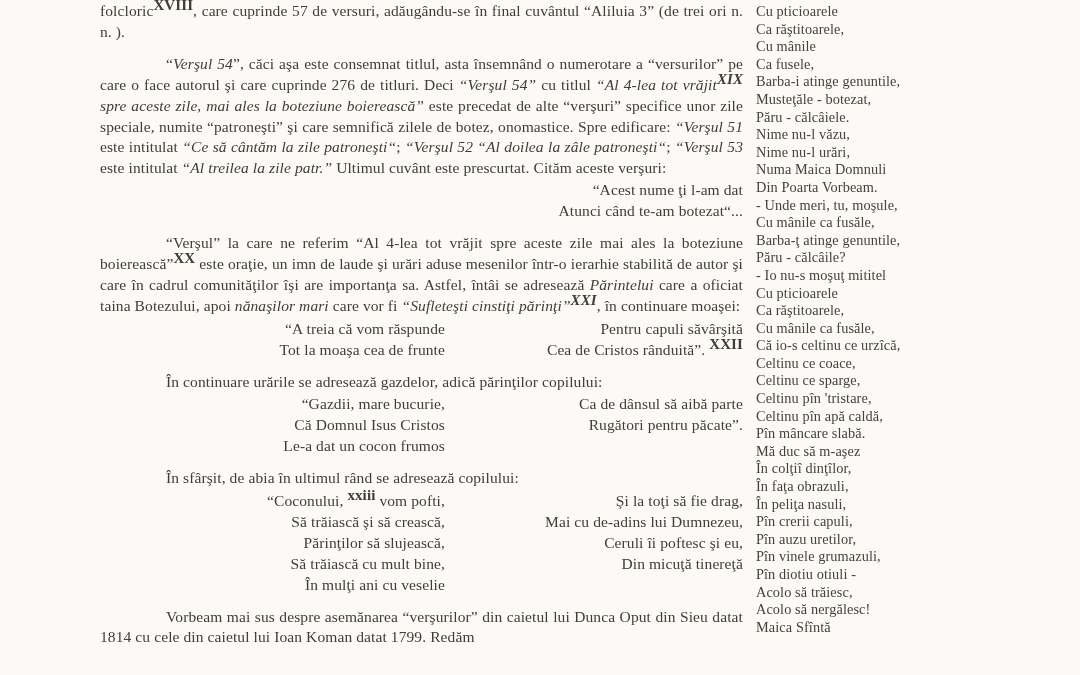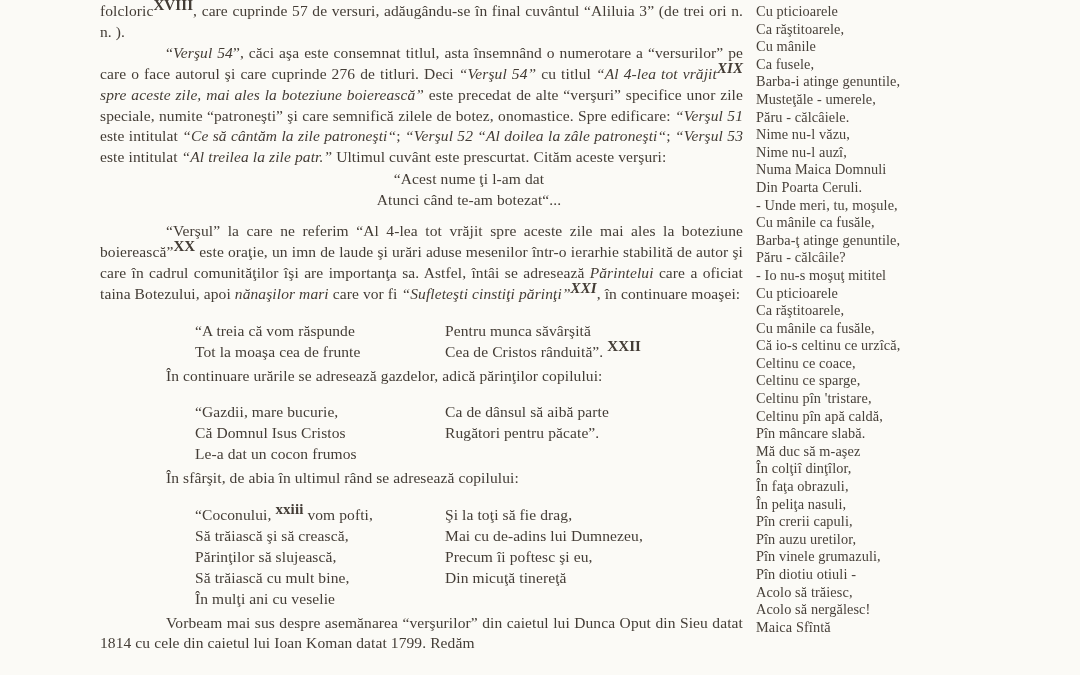--- a/index.html
+++ b/index.html
@@ -7,23 +7,23 @@
     position:relative; width:1080px; height:675px;
     overflow:hidden; background:#fbfaf6;
     font-family:"Liberation Serif", serif;
   }
   .main-col {
     position:absolute; left:100px; top:1px; width:643px;
     font-size:15.5px; line-height:20.9px; color:#433c35;
     text-align:justify; letter-spacing:0.1px;
   }
   .para { margin:0; }
-  .indent { text-indent:66px; }
-  .quote-block { margin:1px 0 10px 95px; text-align:center; }
-  .verse-pair { display:flex; margin:16px 0 3px 95px; text-align:left; }
+  .indent { text-indent:66px;margin-top:11px; }
+  .quote-block { margin:1px 0 10px 95px; text-align:right; }
+  .verse-pair { display:flex; margin:2px 0 3px 95px; text-align:right; }
   .verse-left { width:250px; flex:none; }
   .verse-right { flex:1; }
   .right-col {
     position:absolute; left:756px; top:3px; width:322px;
     font-size:14.3px; line-height:17.6px; color:#48413a;
     letter-spacing:0.1px;
   }
   sup { font-size:15px; line-height:0; vertical-align:super;font-weight:bold; }
   .it { font-style:italic; }
   .vline { white-space:nowrap; }
@@ -40,21 +40,21 @@
         <div class="vline">“Acest nume ţi l-am dat</div>
         <div class="vline">Atunci când te-am botezat“...</div>
       </div>
     <p class="para indent"><span>“Verşul” la care ne referim “Al 4-lea tot vrăjit spre aceste zile mai ales la boteziune boierească”</span><sup>XX</sup><span> este oraţie, un imn de laude şi urări aduse mesenilor într-o ierarhie stabilită de autor şi care în cadrul comunităţilor îşi are importanţa sa. Astfel, întâi se adresează </span><span class="it">Părintelui</span><span> care a oficiat taina Botezului, apoi </span><span class="it">nănaşilor mari</span><span> care vor fi </span><span class="it">“Sufleteşti cinstiţi părinţi”</span><sup class="it">XXI</sup><span>, în continuare moaşei:</span></p>
     <div class="verse-pair">
       <div class="verse-left">
           <div class="vline">“A treia că vom răspunde</div>
           <div class="vline">Tot la moaşa cea de frunte</div>
         </div>
       <div class="verse-right">
-          <div class="vline">Pentru munca săvârşită</div>
+          <div class="vline">Pentru capuli săvârşită</div>
           <div class="vline"><span>Cea de Cristos rânduită”. </span><sup>XXII</sup></div>
         </div>
     </div>
     <p class="para indent"><span>În continuare urările se adresează gazdelor, adică părinţilor copilului:</span></p>
     <div class="verse-pair">
       <div class="verse-left">
           <div class="vline">“Gazdii, mare bucurie,</div>
           <div class="vline">Că Domnul Isus Cristos</div>
           <div class="vline">Le-a dat un cocon frumos</div>
         </div>
@@ -68,39 +68,39 @@
       <div class="verse-left">
           <div class="vline"><span>“Coconului, </span><sup>xxiii</sup><span> vom pofti,</span></div>
           <div class="vline">Să trăiască şi să crească,</div>
           <div class="vline">Părinţilor să slujească,</div>
           <div class="vline">Să trăiască cu mult bine,</div>
           <div class="vline">În mulţi ani cu veselie</div>
         </div>
       <div class="verse-right">
           <div class="vline">Şi la toţi să fie drag,</div>
           <div class="vline">Mai cu de-adins lui Dumnezeu,</div>
-          <div class="vline">Precum îi poftesc şi eu,</div>
+          <div class="vline">Ceruli îi poftesc şi eu,</div>
           <div class="vline">Din micuţă tinereţă</div>
         </div>
     </div>
     <p class="para indent"><span>Vorbeam mai sus despre asemănarea “verşurilor” din caietul lui Dunca Oput din Sieu datat 1814 cu cele din caietul lui Ioan Koman datat 1799. Redăm</span></p>
   </div>
 
   <div class="right-col">
       <div class="vline">Cu pticioarele</div>
       <div class="vline">Ca răştitoarele,</div>
       <div class="vline">Cu mânile</div>
       <div class="vline">Ca fusele,</div>
       <div class="vline">Barba-i atinge genuntile,</div>
-      <div class="vline">Musteţăle - umerele,</div>
+      <div class="vline">Musteţăle - botezat,</div>
       <div class="vline">Păru - călcâiele.</div>
       <div class="vline">Nime nu-l văzu,</div>
-      <div class="vline">Nime nu-l auzî,</div>
+      <div class="vline">Nime nu-l urări,</div>
       <div class="vline">Numa Maica Domnuli</div>
-      <div class="vline">Din Poarta Ceruli.</div>
+      <div class="vline">Din Poarta Vorbeam.</div>
       <div class="vline">- Unde meri, tu, moşule,</div>
       <div class="vline">Cu mânile ca fusăle,</div>
       <div class="vline">Barba-ţ atinge genuntile,</div>
       <div class="vline">Păru - călcâile?</div>
       <div class="vline">- Io nu-s moşuţ mititel</div>
       <div class="vline">Cu pticioarele</div>
       <div class="vline">Ca răştitoarele,</div>
       <div class="vline">Cu mânile ca fusăle,</div>
       <div class="vline">Că io-s celtinu ce urzîcă,</div>
       <div class="vline">Celtinu ce coace,</div>

